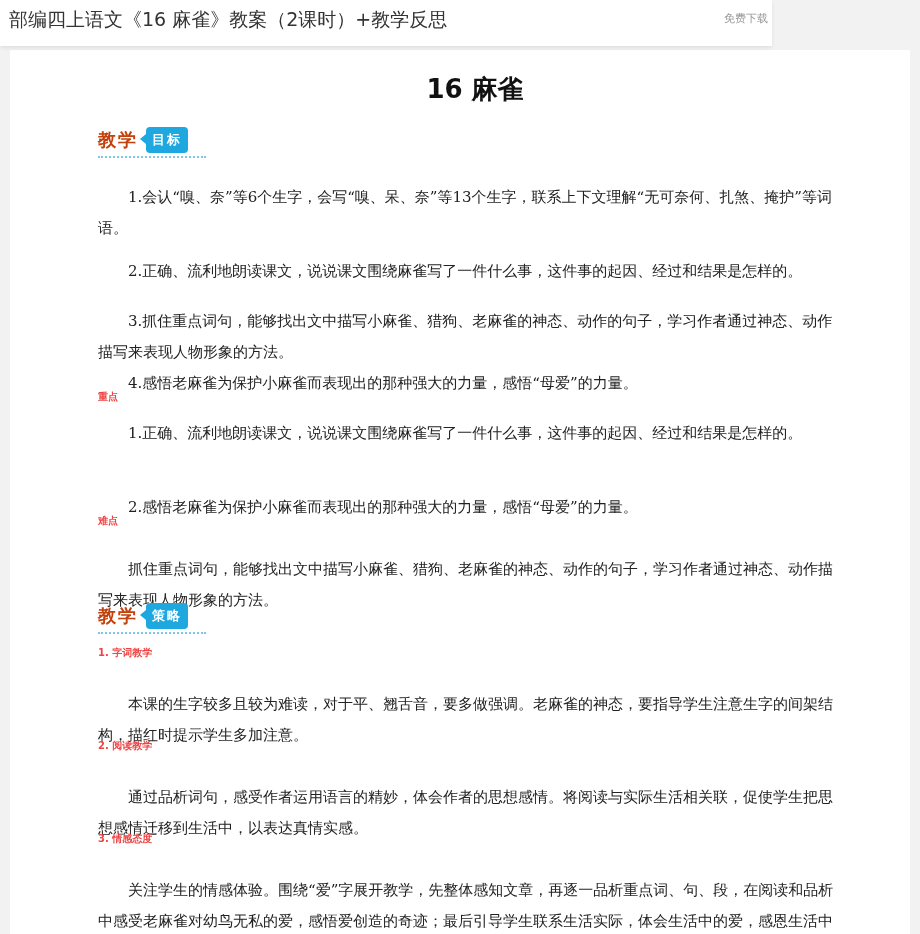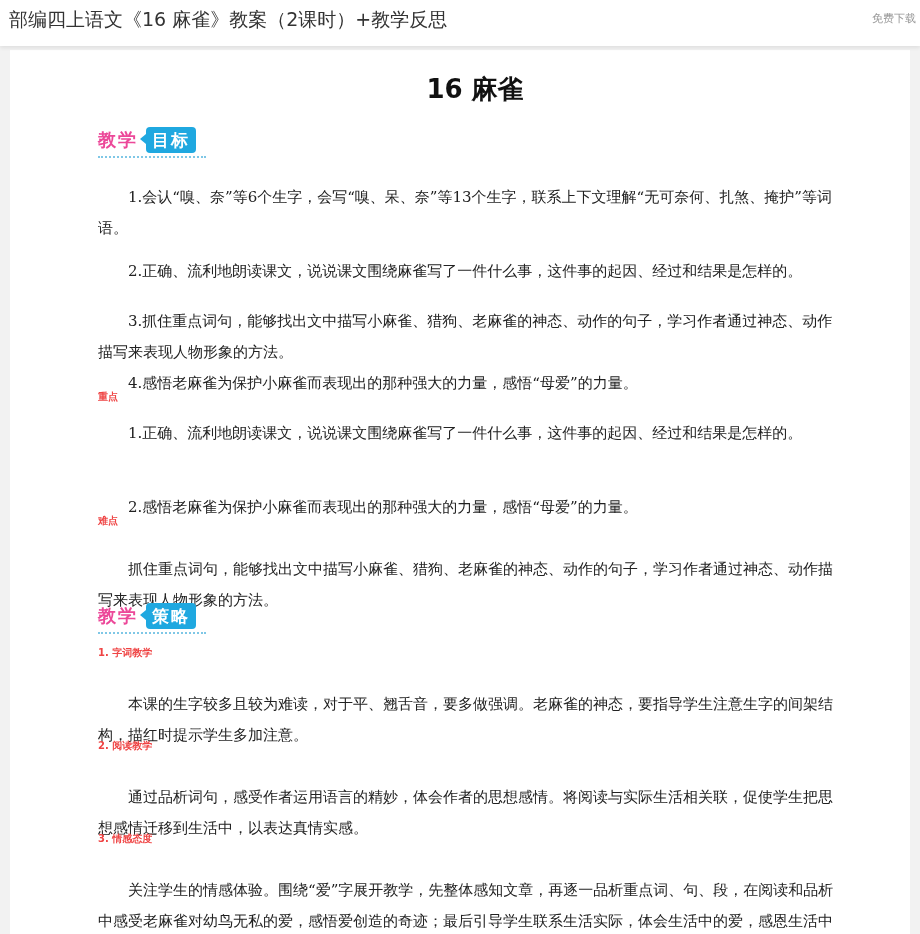--- a/index.html
+++ b/index.html
@@ -4,21 +4,21 @@
 <style>
   html, body { margin:0; padding:0; }
   body {
     width:920px; height:934px; overflow:hidden;
     background:#f2f2f2;
     font-family:"DejaVu Sans", "Liberation Sans", sans-serif;
     color:#222;
     position:relative;
   }
   .topbar {
-    position:absolute; left:0; top:0; width:920px; height:46px;
+    position:absolute; left:0; top:0; width:772px; height:46px;
     background:#fff;
     box-shadow:0 2px 4px rgba(0,0,0,0.08);
     z-index:2;
   }
   .doc-title {
     position:absolute; left:9px; top:7px;
     font-size:19px; color:#333; letter-spacing:0px; white-space:nowrap;
   }
   .download-link {
     position:absolute; right:0; top:11px;
@@ -29,25 +29,25 @@
     background:#fff;
   }
   .page-title {
     position:absolute; left:0; width:930px; top:22px; text-align:center;
     font-size:26px; font-weight:bold; color:#111;
   }
   .section-badge {
     position:absolute; display:flex; align-items:center; height:28px;
   }
   .badge-lead {
-    font-size:18px; font-weight:bold; color:#ec4899; letter-spacing:2px;
+    font-size:18px; font-weight:bold; color:#c2410c; letter-spacing:2px;
   }
   .badge-tag {
     position:relative; margin-left:8px;
-    background:#1fa8e0; color:#fff; font-size:17px; font-weight:bold;
+    background:#1fa8e0; color:#fff; font-size:13px; font-weight:bold;
     padding:1px 6px; border-radius:4px; letter-spacing:2px; line-height:24px;
   }
   .badge-tag::before {
     content:""; position:absolute; left:-6px; top:7px;
     border-right:6px solid #1fa8e0; border-top:5px solid transparent; border-bottom:5px solid transparent;
   }
   .badge-underline {
     position:absolute; left:0; top:30px; width:108px; height:0;
     border-bottom:2px dotted #7fc7e6;
   }

